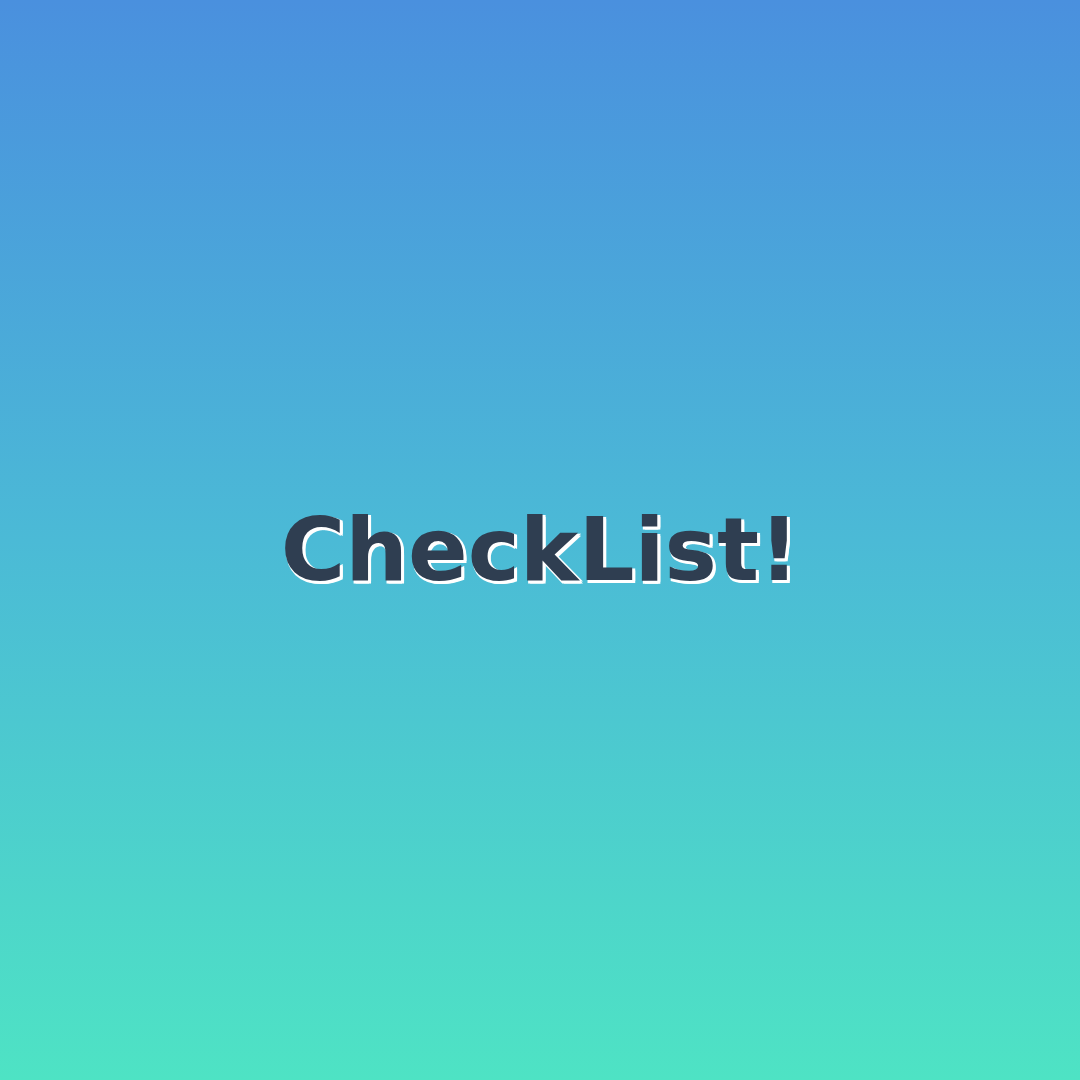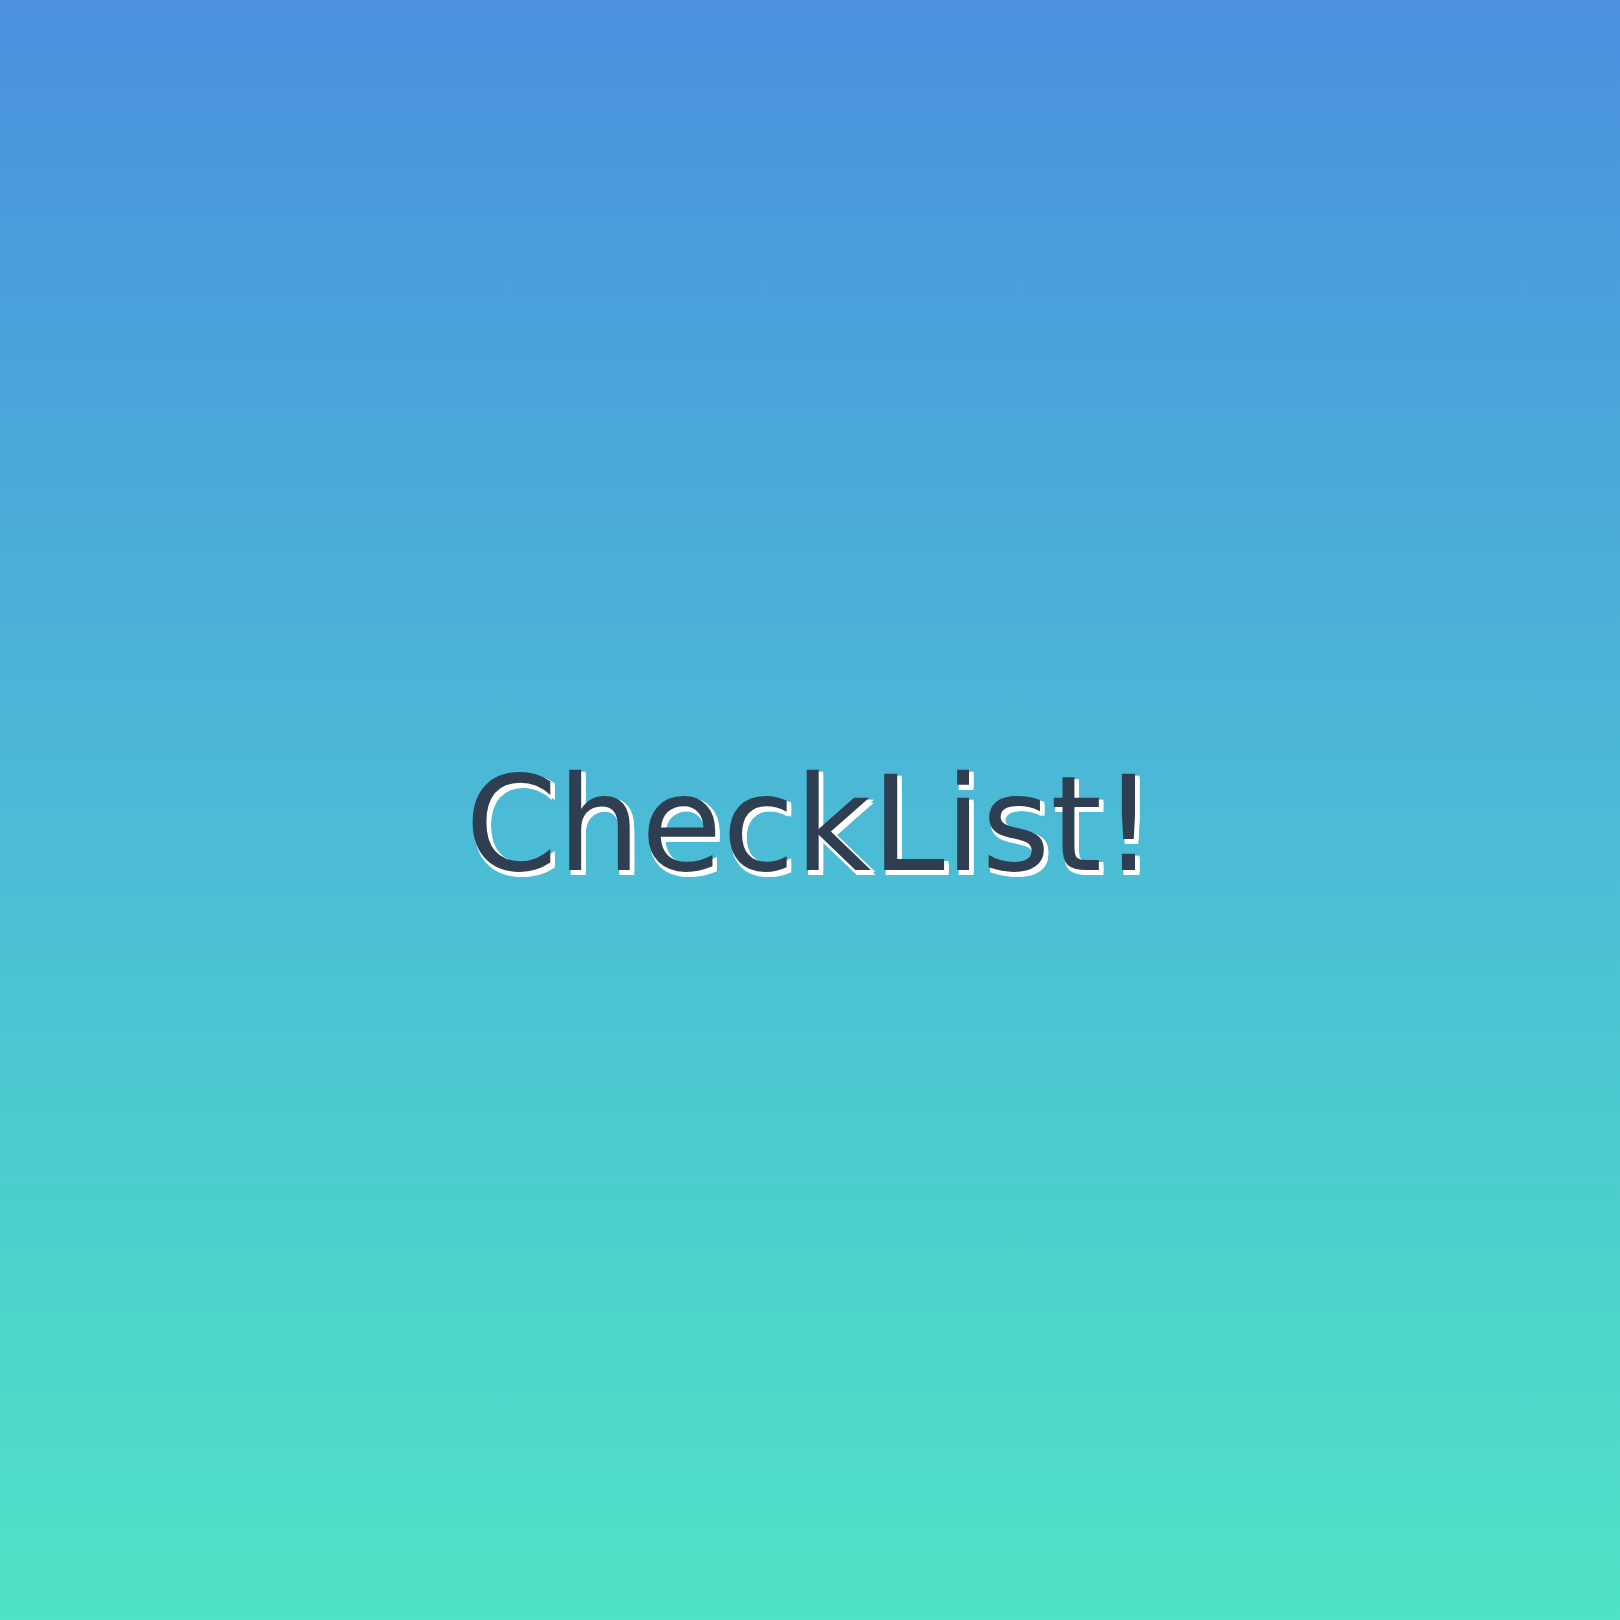--- a/index.html
+++ b/index.html
@@ -58,17 +58,17 @@
   }
 </style>
 </head>
 <body>
 
 <div id="card" style="background: linear-gradient(rgb(74, 144, 222) 0%, rgb(75, 186, 214) 50%, rgb(78, 227, 196) 100%);">
 
   <div id="headline-block">
 
 
-    <span class="headline-line line-2" style="color: rgb(47, 62, 81); text-shadow: rgb(255, 255, 255) 3px 3px 0px, rgb(255, 255, 255) 2px 2px 0px, rgb(255, 255, 255) 3px 1px 0px, rgb(255, 255, 255) 1px 3px 0px;">CheckList!</span>
+    <span class="headline-line line-2" style="color: rgb(47, 62, 81); text-shadow: rgb(255, 255, 255) 3px 3px 0px, rgb(255, 255, 255) 2px 2px 0px, rgb(255, 255, 255) 3px 1px 0px, rgb(255, 255, 255) 1px 3px 0px; font-weight: bold;">CheckList!</span>
 
 
   </div>
 </div>
 
 </body></html>

